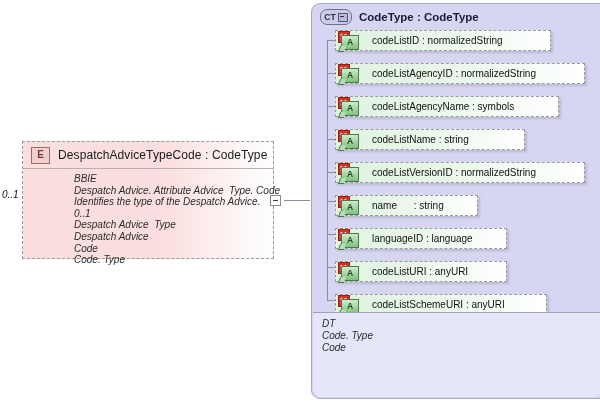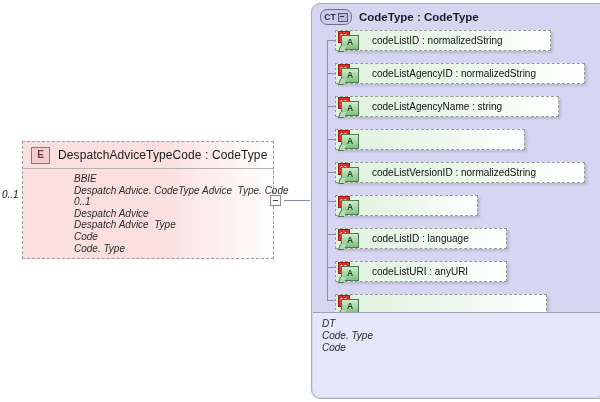--- a/index.html
+++ b/index.html
@@ -130,24 +130,25 @@
 
 <div id="cardinality">0..1</div>
 
 <div id="element-box">
   <div id="element-header">
     <div class="e-icon">E</div>
     <div id="element-title">DespatchAdviceTypeCode : CodeType</div>
   </div>
   <div id="element-doc">
     <div>BBIE</div>
-    <div>Despatch Advice. CodeType Advice  Type. Code</div>
+    <div>Despatch Advice. Attribute Advice  Type. Code</div>
+    <div>Identifies the type of the Despatch Advice.</div>
     <div>0..1</div>
+    <div>Despatch Advice  Type</div>
     <div>Despatch Advice</div>
-    <div>Despatch Advice  Type</div>
     <div>Code</div>
     <div>Code. Type</div>
   </div>
 </div>
 
 <div id="connector-line"></div>
 <div id="connector-box"></div>
 
 <div id="ct-panel">
 
@@ -185,66 +186,69 @@
       <div class="tag">A</div>
     </div>
     <div class="attr-label">codeListAgencyID : normalizedString</div>
   </div>
 
   <div class="attr-row" style="top:92px;width:224px;">
     <div class="attr-icon">
       <div class="badge"></div>
       <div class="tag">A</div>
     </div>
-    <div class="attr-label">codeListAgencyName : string</div>
+    <div class="attr-label">codeListAgencyName : symbols</div>
   </div>
 
   <div class="attr-row" style="top:125px;width:190px;">
     <div class="attr-icon">
       <div class="badge"></div>
       <div class="tag">A</div>
     </div>
+    <div class="attr-label">codeListName : string</div>
   </div>
 
   <div class="attr-row" style="top:158px;width:250px;">
     <div class="attr-icon">
       <div class="badge"></div>
       <div class="tag">A</div>
     </div>
     <div class="attr-label">codeListVersionID : normalizedString</div>
   </div>
 
   <div class="attr-row" style="top:191px;width:143px;">
     <div class="attr-icon">
       <div class="badge"></div>
       <div class="tag">A</div>
     </div>
+    <div class="attr-label">name      : string</div>
   </div>
 
   <div class="attr-row" style="top:224px;width:172px;">
     <div class="attr-icon">
       <div class="badge"></div>
       <div class="tag">A</div>
     </div>
-    <div class="attr-label">codeListID : language</div>
+    <div class="attr-label">languageID : language</div>
   </div>
 
   <div class="attr-row" style="top:257px;width:172px;">
     <div class="attr-icon">
       <div class="badge"></div>
       <div class="tag">A</div>
     </div>
     <div class="attr-label">codeListURI : anyURI</div>
   </div>
 
   <div class="attr-row" style="top:290px;width:212px;">
     <div class="attr-icon">
       <div class="badge"></div>
       <div class="tag">A</div>
     </div>
+    <div class="attr-label">codeListSchemeURI : anyURI</div>
   </div>
 
   <div id="dt-block">
     <div id="dt-text">
       <div>DT</div>
       <div>Code. Type</div>
       <div>Code</div>
     </div>
   </div>
 

